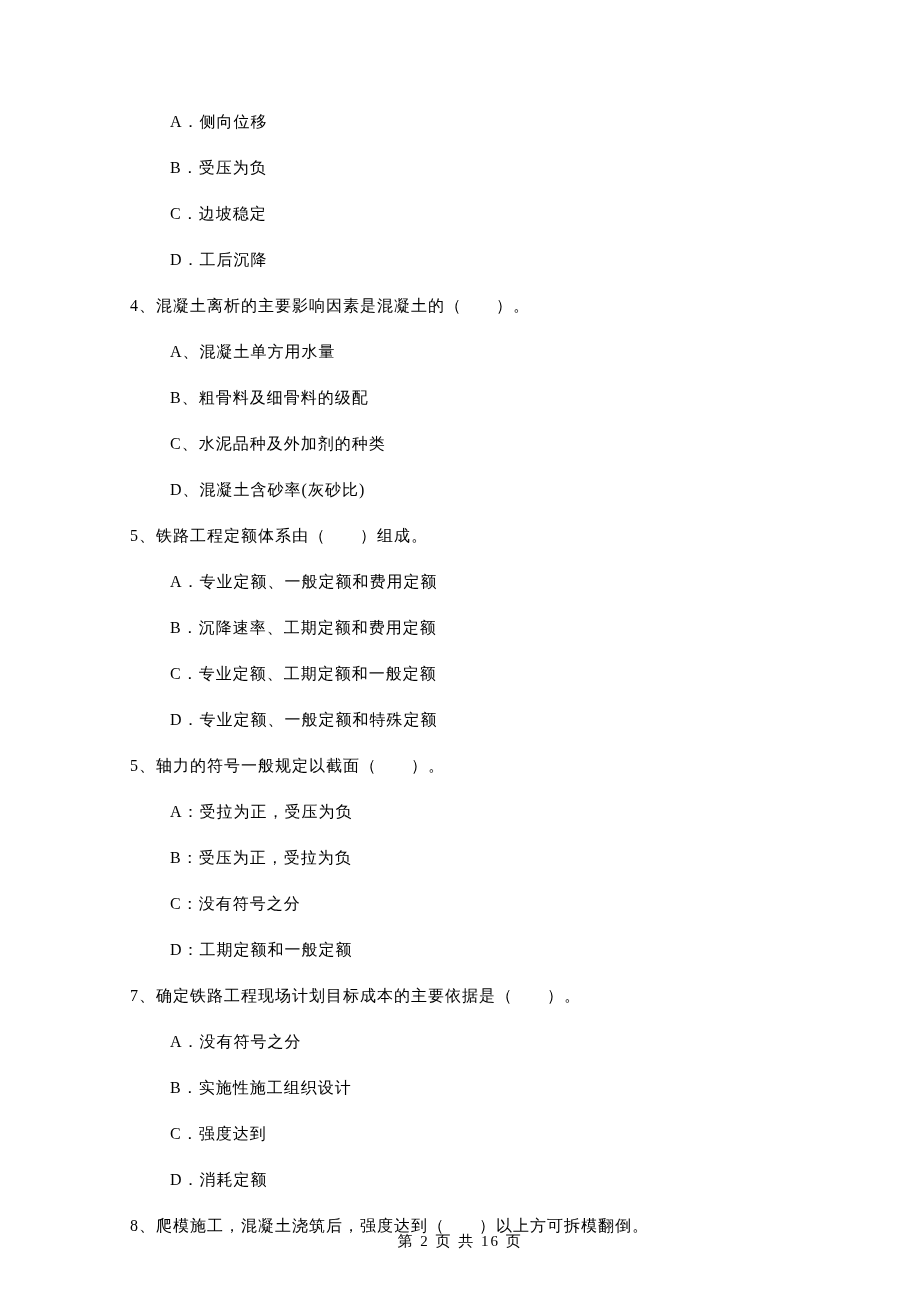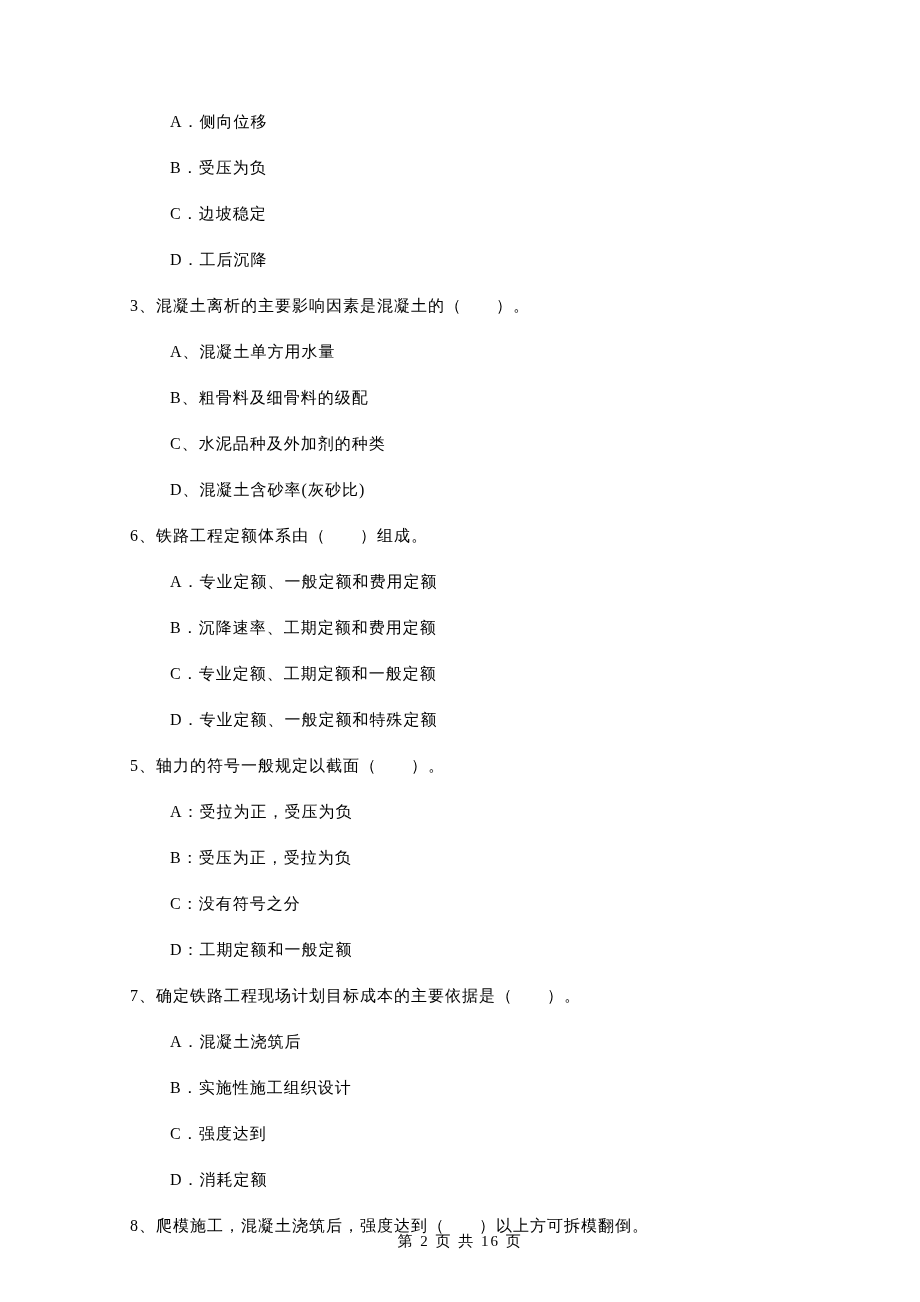--- a/index.html
+++ b/index.html
@@ -34,39 +34,39 @@
     }
   </style>
 </head>
 <body>
 
 <div class="option">A．侧向位移</div>
 <div class="option">B．受压为负</div>
 <div class="option">C．边坡稳定</div>
 <div class="option">D．工后沉降</div>
 
-<div class="question">3、混凝土离析的主要影响因素是混凝土的（　　）。</div>
+<div class="question">4、混凝土离析的主要影响因素是混凝土的（　　）。</div>
 <div class="option">A、混凝土单方用水量</div>
 <div class="option">B、粗骨料及细骨料的级配</div>
 <div class="option">C、水泥品种及外加剂的种类</div>
 <div class="option">D、混凝土含砂率(灰砂比)</div>
 
-<div class="question">6、铁路工程定额体系由（　　）组成。</div>
+<div class="question">5、铁路工程定额体系由（　　）组成。</div>
 <div class="option">A．专业定额、一般定额和费用定额</div>
 <div class="option">B．沉降速率、工期定额和费用定额</div>
 <div class="option">C．专业定额、工期定额和一般定额</div>
 <div class="option">D．专业定额、一般定额和特殊定额</div>
 
 <div class="question">5、轴力的符号一般规定以截面（　　）。</div>
 <div class="option">A：受拉为正，受压为负</div>
 <div class="option">B：受压为正，受拉为负</div>
 <div class="option">C：没有符号之分</div>
 <div class="option">D：工期定额和一般定额</div>
 
 <div class="question">7、确定铁路工程现场计划目标成本的主要依据是（　　）。</div>
-<div class="option">A．混凝土浇筑后</div>
+<div class="option">A．没有符号之分</div>
 <div class="option">B．实施性施工组织设计</div>
 <div class="option">C．强度达到</div>
 <div class="option">D．消耗定额</div>
 
 <div class="question">8、爬模施工，混凝土浇筑后，强度达到（　　）以上方可拆模翻倒。</div>
 
 <div class="footer">第 2 页 共 16 页</div>
 
 </body></html>

